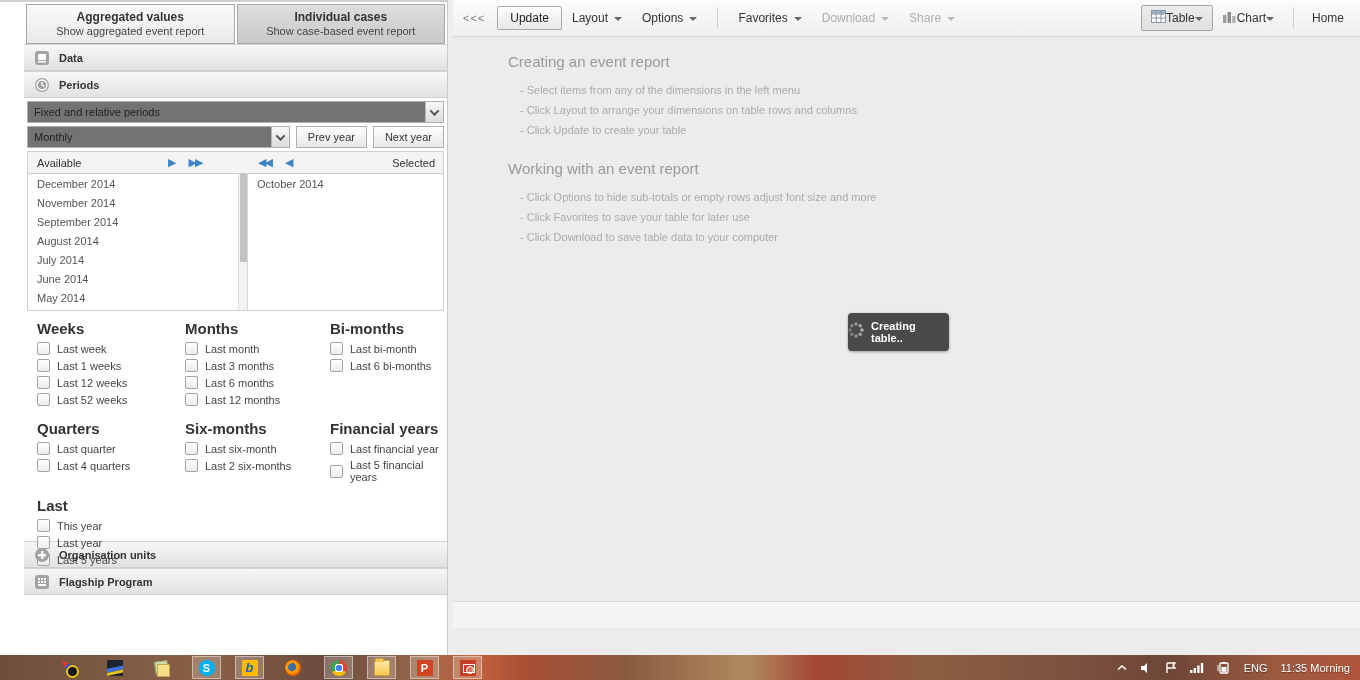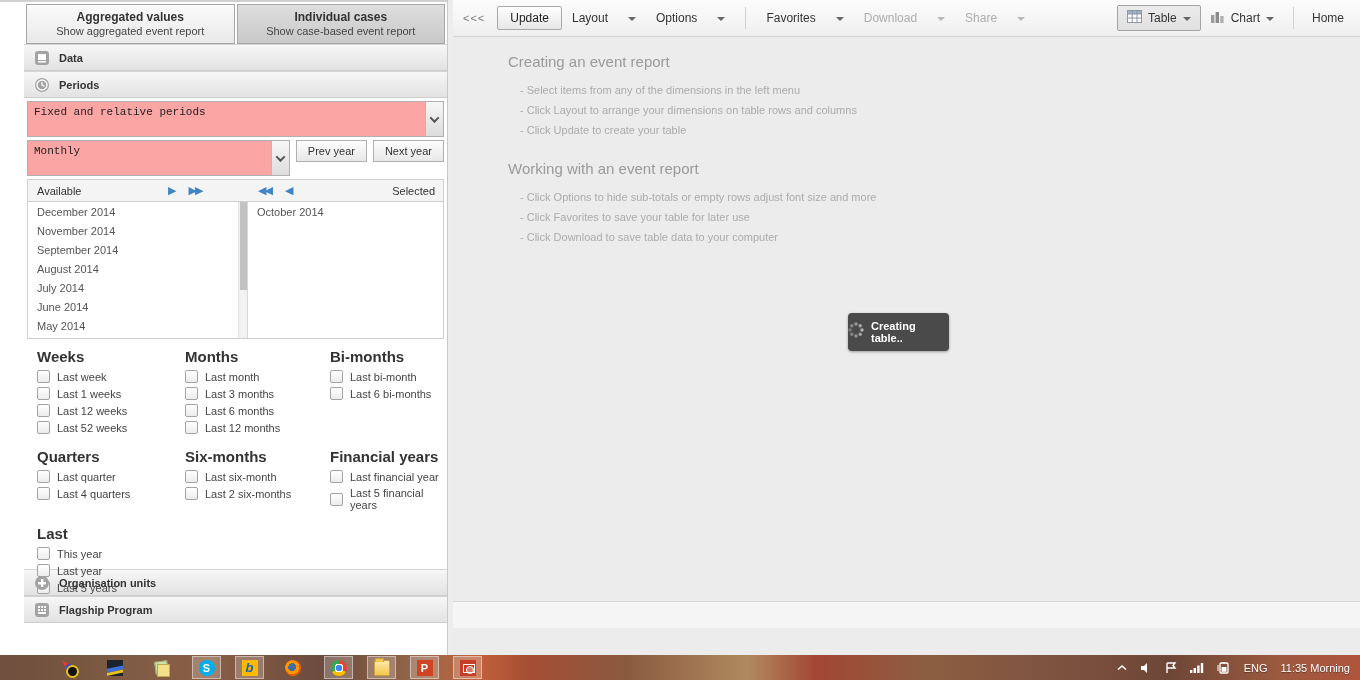--- a/index.html
+++ b/index.html
@@ -18,21 +18,21 @@
   .tab.active { background:linear-gradient(#dedede,#c9c9c9); }
 
   .acc-header { height:27px; border-top:1px solid #d4d4d4; border-bottom:1px solid #cfcfcf;
     background:linear-gradient(#f7f7f7,#e2e2e2); display:flex; align-items:center; gap:9px;
     padding-left:10px; cursor:pointer; }
   .acc-header .lbl { font-size:11px; font-weight:bold; color:#333; }
   .acc-first { }
 
   .periods-body { padding:3px; }
   .selrow { display:flex; margin-bottom:3px; }
-  .selectbox { display:flex; height:36px; border:1px solid #b0b0b0; background:#fca5a5; flex:1;font-family:Liberation Mono, monospace; }
+  .selectbox { display:flex; height:22px; border:1px solid #b0b0b0; background:#737373; flex:1; }
   .selectbox .val { flex:1; font-size:11px; color:#222; padding:4px 0 0 6px; white-space:nowrap; overflow:hidden; }
   .selectbox .arrowbtn { width:18px; border-left:1px solid #b9b9b9; background:linear-gradient(#f7f7f7,#dcdcdc);
     display:flex; align-items:center; justify-content:center; cursor:pointer; }
   .chev { width:7px; height:7px; border-right:2px solid #555; border-bottom:2px solid #555; transform:rotate(45deg) translate(-1px,-1px); }
   .ybtn { height:22px; border:1px solid #b0b0b0; background:linear-gradient(#fdfdfd,#e8e8e8);
     font-size:11px; color:#333; padding:0 11px; margin-left:6px; cursor:pointer; display:flex; align-items:center; }
 
   .list-header { display:flex; height:22px; border:1px solid #cfcfcf; border-bottom:none; background:#f4f4f4;
     align-items:center; font-size:11px; color:#333; margin-top:2px; }
   .list-header .avl { padding-left:9px; width:140px; }
@@ -63,27 +63,27 @@
   
   .splitter { position:absolute; left:447px; top:0; width:6px; height:655px; background:#ededed; border-left:1px solid #c9c9c9; }
 
   
   .main { position:absolute; left:453px; top:0; right:0; height:655px; background:#ececec; }
   .toolbar { height:37px; background:linear-gradient(#fcfcfc,#efefef); border-bottom:1px solid #d2d2d2;
     display:flex; align-items:center; padding:0 8px 0 10px; }
   .collapse { font-size:11px; color:#777; letter-spacing:1px; margin-right:12px; cursor:pointer; }
   .btn-update { border:1px solid #a9a9a9; border-radius:2px; background:linear-gradient(#fefefe,#e7e7e7);
     font-size:12px; color:#222; padding:4px 12px; cursor:pointer; }
-  .menu-btn { display:flex; align-items:center; gap:20px; font-size:12px; color:#333; padding:5px 10px; cursor:pointer; }
+  .menu-btn { display:flex; align-items:center; gap:6px; font-size:12px; color:#333; padding:5px 10px; cursor:pointer; }
   .menu-btn.disabled { color:#adadad; cursor:default; }
   .caret { width:0; height:0; border-left:4px solid transparent; border-right:4px solid transparent; border-top:4px solid #666; margin-top:2px; }
   .menu-btn.disabled .caret { border-top-color:#b9b9b9; }
   .tb-sep { width:1px; height:22px; background:#d0d0d0; margin:0 10px; }
   .tb-right { margin-left:auto; display:flex; align-items:center; }
-  .vis-btn { display:flex; align-items:center; gap:6px; font-size:12px; color:#333; padding:4px 9px; cursor:pointer; }
+  .vis-btn { display:flex; align-items:center; gap:0; font-size:12px; color:#333; padding:4px 9px; cursor:pointer; }
   .vis-btn.pressed { border:1px solid #a5a5a5; border-radius:2px; background:linear-gradient(#ececec,#e0e0e0); }
   .home-btn { font-size:12px; color:#333; padding:5px 8px; cursor:pointer; }
 
   .content { position:relative; height:591px; }
   .h-guide { font-size:15px; color:#9a9a9a; }
   .bullet { font-size:11px; color:#ababab; }
   .creating-block { position:absolute; left:55px; top:16px; }
   .creating-block .bullets, .working-block .bullets { margin:14px 0 0 12px; display:flex; flex-direction:column; gap:8px; }
   .working-block { position:absolute; left:55px; top:123px; }
 

